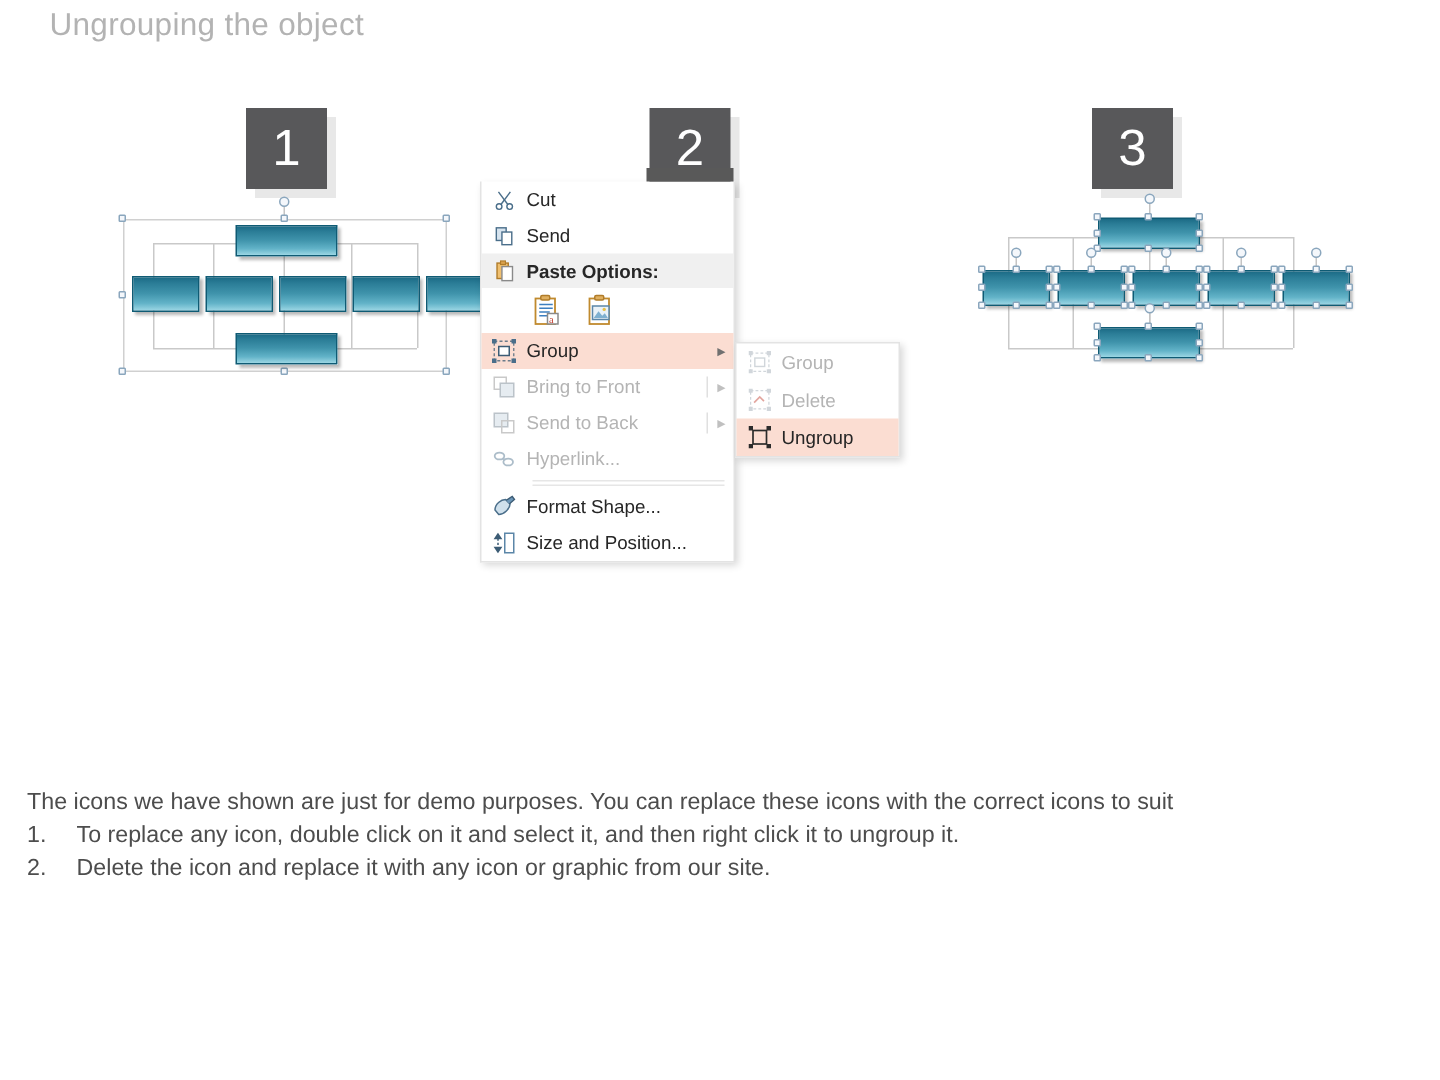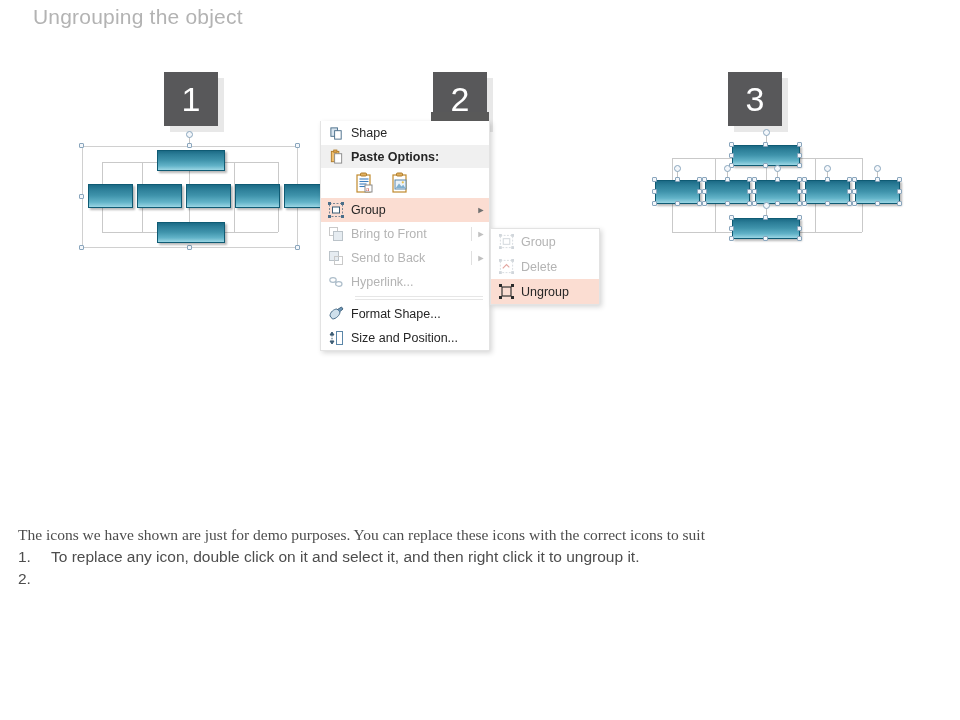--- a/index.html
+++ b/index.html
@@ -188,21 +188,21 @@
   
   #footer-note {
     position: absolute;
     left: 18px;
     top: 524px;
     width: 930px;
     font-size: 15.5px;
     line-height: 22px;
     color: #4d4d4d;
   }
-  #footer-note .fline { white-space: nowrap; font-family: Liberation Serif, serif; }
+  #footer-note .fline { white-space: nowrap; }
   #footer-note .numbered {
     display: flex;
   }
   #footer-note .num {
     width: 33px;
     min-width: 33px;
   }
   svg { display: block; }
 </style>
 </head>
@@ -337,29 +337,42 @@
   <div class="handle" style="left:147px; top:86px;"></div>
   <div class="handle" style="left:79px; top:96px;"></div>
   <div class="handle" style="left:113px; top:96px;"></div>
   <div class="handle" style="left:147px; top:96px;"></div>
 </div>
 
 <div id="context-menu">
 
   <div class="menu-titlebar"></div>
 
+  <div class="menu-item">
+    <span class="mi-icon">
+      <svg width="15" height="15" viewBox="0 0 16 16">
+        <g stroke="#4a6e8a" stroke-width="1" fill="none">
+          <circle cx="4" cy="12.5" r="2"></circle>
+            <circle cx="11.5" cy="12.5" r="2"></circle>
+          <path d="M5.3 11 L12 2"></path>
+            <path d="M10.2 11 L3.5 2"></path>
+        </g>
+      </svg>
+    </span>
+    <span class="mi-label">Cut</span>
+  </div>
 
   <div class="menu-item">
     <span class="mi-icon">
       <svg width="15" height="15" viewBox="0 0 16 16">
         <rect x="2" y="2" width="7" height="9" fill="#d7e4ef" stroke="#4a6e8a" stroke-width="1"></rect>
         <rect x="6" y="5" width="7" height="9" fill="#ffffff" stroke="#4a6e8a" stroke-width="1"></rect>
       </svg>
     </span>
-    <span class="mi-label">Shape</span>
+    <span class="mi-label">Send</span>
   </div>
 
   <div class="menu-item header-row">
     <span class="mi-icon">
       <svg width="15" height="16" viewBox="0 0 16 17">
         <rect x="2.5" y="2.5" width="8" height="11" fill="#f0c070" stroke="#b07c2a" stroke-width="1"></rect>
         <rect x="5" y="1" width="3.5" height="2.5" fill="#d9a14e" stroke="#b07c2a" stroke-width="0.8"></rect>
         <rect x="6" y="5" width="7.5" height="10" fill="#ffffff" stroke="#8a8a8a" stroke-width="1"></rect>
       </svg>
     </span>
@@ -532,14 +545,15 @@
 </div>
 
 <div id="footer-note">
   <div class="fline">The icons we have shown are just for demo purposes. You can replace these icons with the correct icons to suit</div>
   <div class="numbered">
     <span class="num">1.</span>
     <span>To replace any icon, double click on it and select it, and then right click it to ungroup it.</span>
   </div>
   <div class="numbered">
     <span class="num">2.</span>
+    <span>Delete the icon and replace it with any icon or graphic from our site.</span>
   </div>
 </div>
 
 </body></html>

